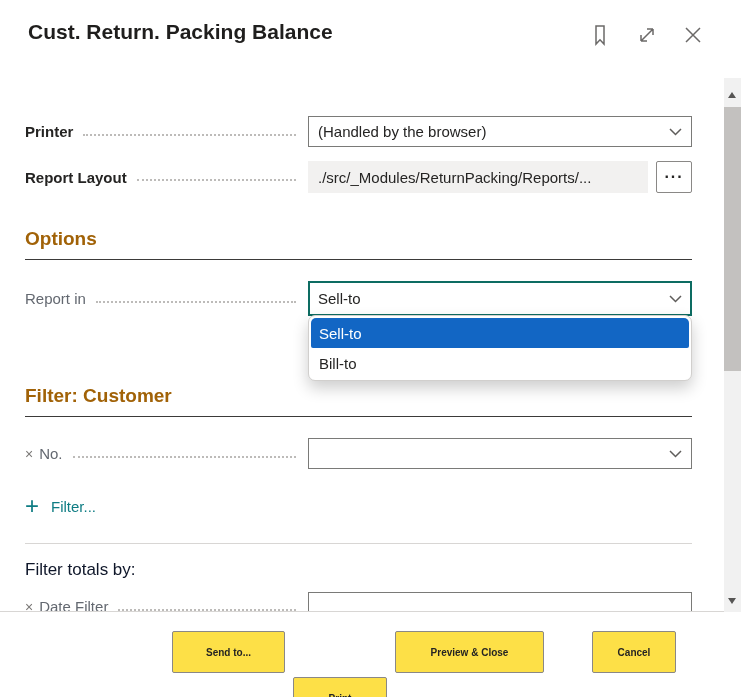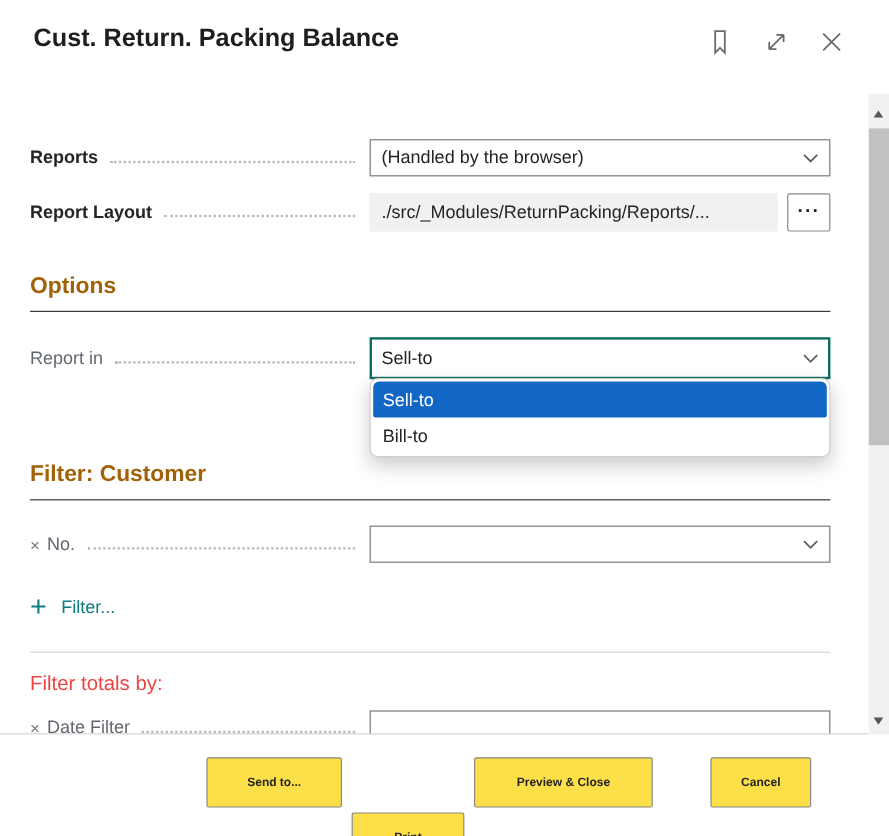--- a/index.html
+++ b/index.html
@@ -47,21 +47,21 @@
     border:1px solid #d1cfcd;border-radius:7px;box-shadow:0 7px 16px rgba(0,0,0,.20);padding:2px;z-index:6;
   }
   .dd-option{height:30px;display:flex;align-items:center;padding:0 8px;font-size:15px;color:#252423;cursor:pointer;border-radius:2px;}
   .dd-option.selected{background:#1266c4;color:#ffffff;border-radius:5px 5px 2px 2px;}
   
   .remove-x{color:#7a7876;font-size:14px;margin-right:6px;line-height:1;}
   .link-filter{display:flex;align-items:center;color:#0e7c83;cursor:pointer;width:max-content;}
   .link-filter .plus{font-size:24px;font-weight:normal;line-height:20px;margin-right:12px;}
   .link-filter .txt{font-size:15px;}
   .divider{height:1px;background:#d8d6d4;}
-  .totals-lbl{font-size:17px;color:#ef4444;}
+  .totals-lbl{font-size:17px;color:#0f172a;}
   .plaininput{
     flex:0 0 384px;height:30px;border:1px solid #7a7a78;background:#fff;box-sizing:border-box;
     font-size:15px;padding:0 8px;font-family:inherit;color:#252423;
   }
   .content-edge{position:absolute;left:0;top:611px;width:724px;height:1px;background:#d8d6d4;}
   
   .scrollbar{position:absolute;right:0;top:78px;width:17px;height:534px;background:#f1f1f1;}
   .sb-thumb{position:absolute;left:0;top:29px;width:17px;height:264px;background:#c3c1bf;cursor:pointer;}
   .sb-up{position:absolute;left:4px;top:14px;width:0;height:0;cursor:pointer;
     border-left:4.5px solid transparent;border-right:4.5px solid transparent;border-bottom:6px solid #565554;}
@@ -97,21 +97,21 @@
   </button>
   <button class="hdr-btn" id="btn-close">
     <svg width="24" height="24" viewBox="0 0 24 24">
         <path d="M5 5 L19 19 M19 5 L5 19"></path>
       </svg>
   </button>
 
   <div id="content">
 
     <div class="abs row" style="top:38px;height:31px;">
-      <span class="lbl bold">Reports</span>
+      <span class="lbl bold">Printer</span>
       <span class="leader"></span>
       <div class="field select">
         <span>(Handled by the browser)</span>
         <span class="chev">
           <svg width="13" height="8" viewBox="0 0 13 8">
               <path d="M1 1 L6.5 6.5 L12 1"></path>
             </svg>
         </span>
       </div>
     </div>

